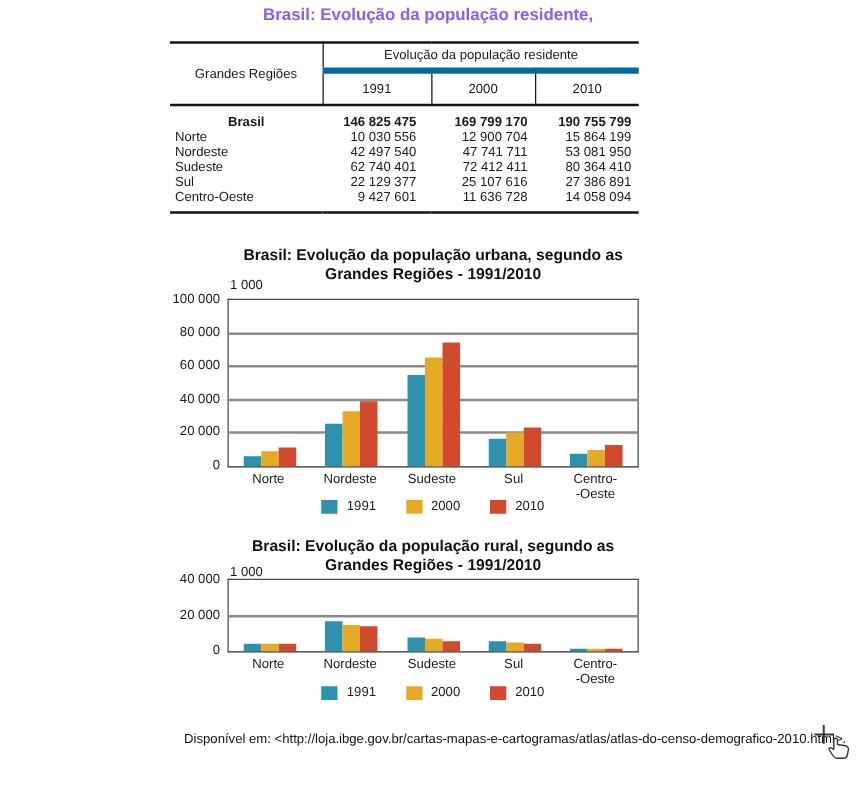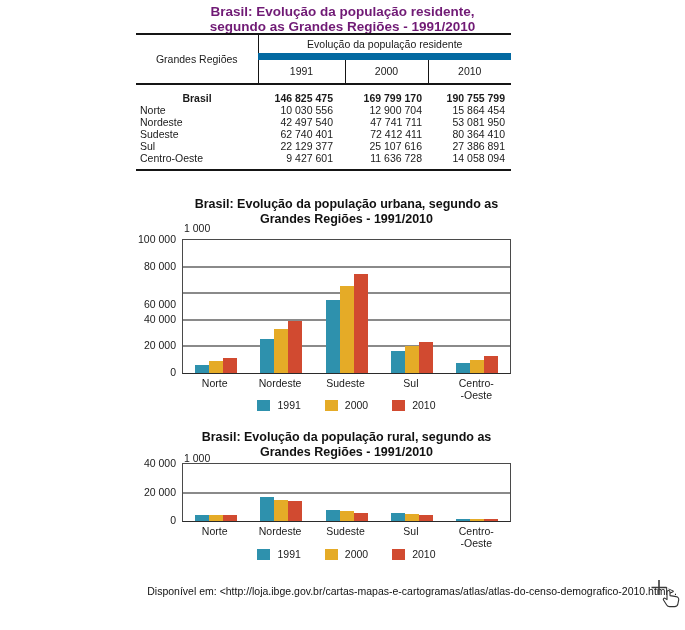--- a/index.html
+++ b/index.html
@@ -4,32 +4,32 @@
 <style>
   * { margin:0; padding:0; box-sizing:border-box; }
   html,body { background:#fff; }
   .page {
     position:relative; width:685px; height:630px; background:#ffffff;
     font-family:"Liberation Sans", sans-serif; color:#1a1a1a; overflow:hidden;
   }
 
   
   .main-title { position:absolute; top:4px; left:0; width:685px; text-align:center;
-    font-size:13.5px; font-weight:700; line-height:15px; color:#701a75; }
+    font-size:13.5px; font-weight:700; line-height:15px; color:#8b5cf6; }
 
   
   .pop-table { position:absolute; top:33px; left:136px; width:375px;
     border-collapse:collapse; table-layout:fixed; font-size:10.5px; color:#1a1a1a; }
   .pop-table col.c0{width:122px}.pop-table col.c1{width:87px}
   .pop-table col.c2{width:83px}.pop-table col.c3{width:83px}
   .pop-table { border-top:2px solid #151515; border-bottom:2px solid #151515; }
   .pop-table thead { border-bottom:2px solid #151515; }
   .pop-table th { font-weight:400; text-align:center; }
   .pop-table th.gr { border-right:1px solid #151515; height:50px; vertical-align:middle; }
-  .pop-table th.span { border-bottom:7px solid #0369a1; height:22px; vertical-align:middle; }
+  .pop-table th.span { border-bottom:5px solid #0369a1; height:22px; vertical-align:middle; }
   .pop-table th.yr { height:28px; vertical-align:middle; }
   .pop-table th.yr + th.yr { border-left:1px solid #151515; }
   .pop-table tbody td { height:12px; line-height:12px; white-space:nowrap; }
   .pop-table tbody td.lbl { text-align:left; padding-left:4px; }
   .pop-table tbody td.num { text-align:right; padding-right:6px; }
   .pop-table tbody td.num.y1991 { padding-right:12px; }
   .pop-table tbody tr.first td { padding-top:7px; font-weight:700; }
   .pop-table tbody tr.first td.lbl { text-align:center; padding-left:0; }
   .pop-table tbody tr.last td { padding-bottom:5px; }
 
@@ -71,21 +71,20 @@
   
   .cursor { position:absolute; left:649px; top:578px; width:34px; height:32px; }
 </style>
 </head>
 <body>
 
 <div class="page">
 
   <div class="main-title">
     <div>Brasil: Evolução da população residente,</div>
-    <div>segundo as Grandes Regiões - 1991/2010</div>
   </div>
 
   <table class="pop-table">
     <colgroup>
         <col class="c0">
         <col class="c1">
         <col class="c2">
         <col class="c3">
       </colgroup>
     <thead>
@@ -103,21 +102,21 @@
         <tr class="first">
           <td class="lbl">Brasil</td>
           <td class="num y1991">146 825 475</td>
           <td class="num">169 799 170</td>
           <td class="num">190 755 799</td>
         </tr>
         <tr>
           <td class="lbl">Norte</td>
           <td class="num y1991">10 030 556</td>
           <td class="num">12 900 704</td>
-          <td class="num">15 864 454</td>
+          <td class="num">15 864 199</td>
         </tr>
         <tr>
           <td class="lbl">Nordeste</td>
           <td class="num y1991">42 497 540</td>
           <td class="num">47 741 711</td>
           <td class="num">53 081 950</td>
         </tr>
         <tr>
           <td class="lbl">Sudeste</td>
           <td class="num y1991">62 740 401</td>
@@ -185,21 +184,21 @@
           <div class="swatch" style="background: rgb(229, 171, 39);"></div>
           <span>2000</span>
         </div>
         <div class="legend-item">
           <div class="swatch" style="background: rgb(209, 74, 48);"></div>
           <span>2010</span>
         </div>
       </div>
   <div class="ytick" style="left: 124px; top: 38px;">100 000</div>
       <div class="ytick" style="left: 124px; top: 64.6px;">80 000</div>
-      <div class="ytick" style="left: 124px; top: 91.2px; margin-top: 12px;">60 000</div>
+      <div class="ytick" style="left: 124px; top: 91.2px;">60 000</div>
       <div class="ytick" style="left: 124px; top: 117.8px;">40 000</div>
       <div class="ytick" style="left: 124px; top: 144.4px;">20 000</div>
       <div class="ytick" style="left: 124px; top: 171px;">0</div>
       <div class="xlabel" style="left: 179.7px;">Norte</div>
       <div class="xlabel" style="left: 245.1px;">Nordeste</div>
       <div class="xlabel" style="left: 310.5px;">Sudeste</div>
       <div class="xlabel" style="left: 375.9px;">Sul</div>
       <div class="xlabel" style="left: 441.3px;">Centro-
 -Oeste</div>
     </section>

